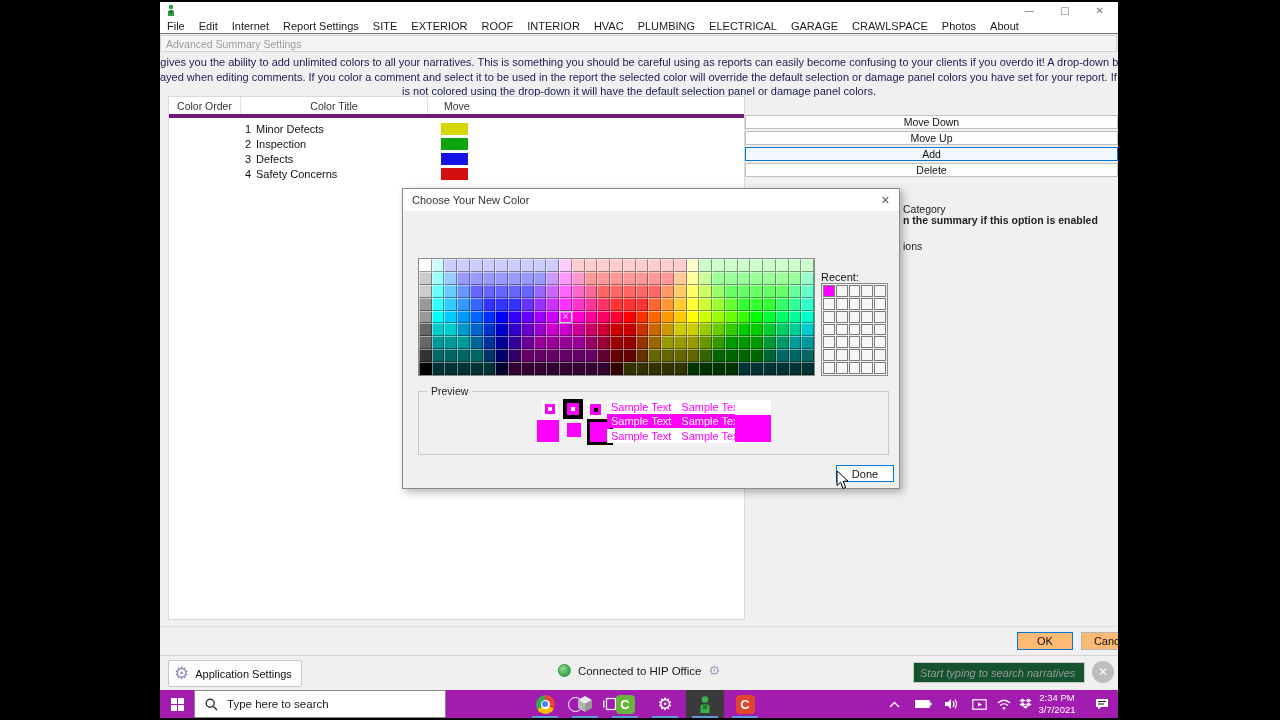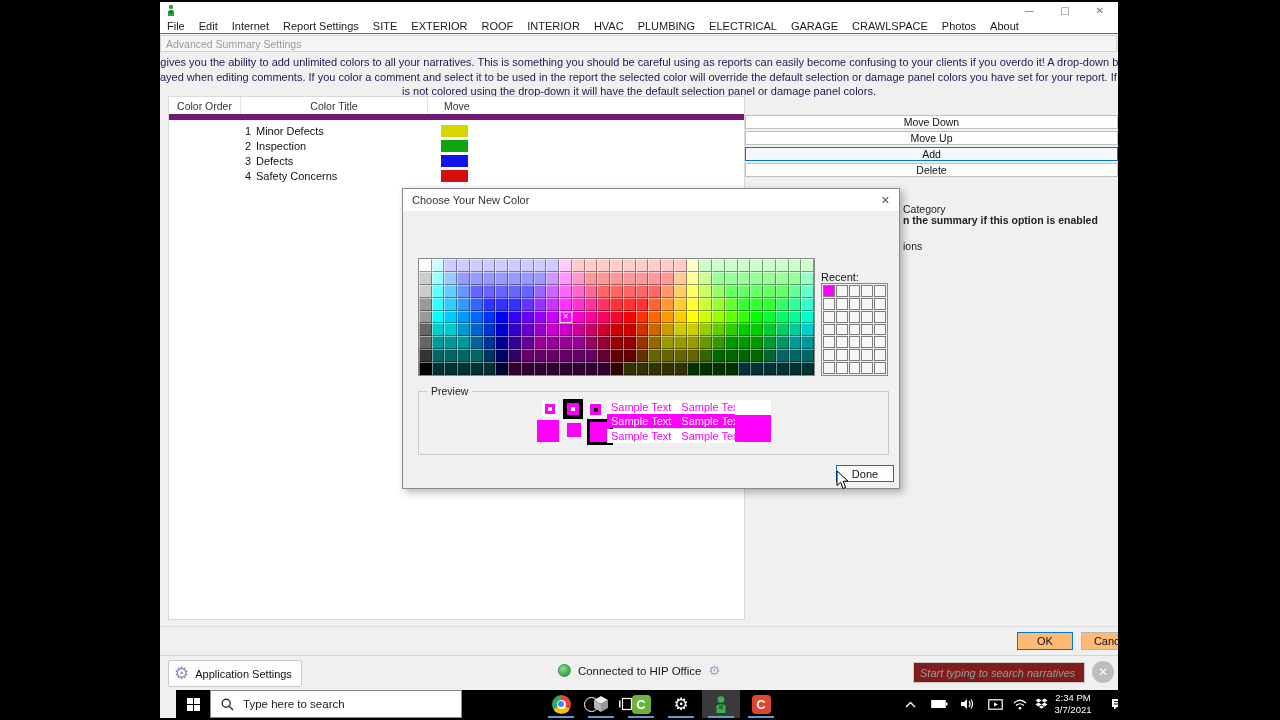--- a/index.html
+++ b/index.html
@@ -19,21 +19,21 @@
 
   
   .subtab{position:absolute;left:0;top:33px;width:957px;height:17px;background:#f5f5f5;border:1px solid #d2d2d2;box-sizing:border-box;display:flex;align-items:center;padding-left:5px;font-size:10.5px;color:#9b9b9b;}
 
   
   .description{position:absolute;left:-95px;top:53px;width:1148px;text-align:center;font-size:11px;line-height:14.5px;color:#1b1b55;}
   .description div{white-space:nowrap;}
 
   
   .table-panel{position:absolute;left:8px;top:94px;width:577px;height:524px;background:#fff;border:1px solid #d9d9d9;box-sizing:border-box;}
-  .thead{display:grid;grid-template-columns:72px 187px 1fr;height:17px;border-bottom:6px solid #701a75;}
+  .thead{display:grid;grid-template-columns:72px 187px 1fr;height:17px;border-bottom:4px solid #701a75;}
   .th{font-size:10.5px;color:#333;display:flex;align-items:center;justify-content:center;border-right:1px solid #e3e3e3;}
   .th:last-child{border-right:none;justify-content:flex-start;padding-left:16px;}
   .tr{display:grid;grid-template-columns:72px 187px 1fr;height:15px;align-items:center;}
   .tr:first-of-type{margin-top:3px;}
   .td-num{font-size:11px;color:#111;text-align:right;padding-right:0;}
   .td-title{font-size:11px;color:#111;padding-left:5px;white-space:nowrap;}
   .color-chip{width:27px;height:12px;margin-left:13px;}
 
   
   .side-buttons{position:absolute;left:585px;top:113px;width:373px;}
@@ -85,26 +85,26 @@
 
   
   .statusbar{position:absolute;left:0;top:653px;width:958px;height:35px;background:#f0f0f0;border-top:1px solid #d5d5d5;box-sizing:border-box;}
   .appset-btn{position:absolute;left:8px;top:4px;width:134px;height:27px;background:#fdfdfd;border:1px solid #c9c9c9;border-radius:2px;display:flex;align-items:center;gap:6px;padding-left:5px;box-sizing:border-box;}
   .appset-btn .g{font-size:17px;color:#8f8fc0;line-height:1;}
   .appset-btn .lbl{font-size:11px;color:#111;}
   .conn{position:absolute;left:50%;top:8px;transform:translateX(-50%);display:flex;align-items:center;gap:7px;}
   .conn-dot{width:13px;height:13px;border-radius:50%;background:radial-gradient(circle at 35% 30%, #8fe08f, #3aa648 70%);border:1px solid #2f8f3c;box-sizing:border-box;}
   .conn-lbl{font-size:11.5px;color:#1a1a1a;white-space:nowrap;}
   .conn-gear{font-size:13px;color:#a0a0bd;line-height:1;}
-  .nar-search{position:absolute;left:753px;top:6px;width:172px;height:21px;border:1px solid #c9c9c9;background:#7f1d1d;font-size:11px;font-style:italic;color:#9a9a9a;padding:0 6px;box-sizing:border-box;font-family:"Liberation Sans",sans-serif;}
+  .nar-search{position:absolute;left:753px;top:6px;width:172px;height:21px;border:1px solid #c9c9c9;background:#14532d;font-size:11px;font-style:italic;color:#9a9a9a;padding:0 6px;box-sizing:border-box;font-family:"Liberation Sans",sans-serif;}
   .nar-search::placeholder{color:#9a9a9a;font-style:italic;}
   .nar-clear{position:absolute;left:932px;top:5px;width:22px;height:22px;border-radius:50%;background:#bdbdbd;color:#fff;display:flex;align-items:center;justify-content:center;font-size:12px;font-weight:bold;}
 
   
-  .taskbar{position:absolute;left:0;top:688px;width:958px;height:28px;background:#000000;margin-left:16px;}
+  .taskbar{position:absolute;left:0;top:688px;width:958px;height:28px;background:#a21caf;}
   .start-btn{position:absolute;left:0;top:0;width:34px;height:28px;display:flex;align-items:center;justify-content:center;}
   .win-logo{width:13px;height:13px;display:grid;grid-template-columns:6px 6px;grid-template-rows:6px 6px;gap:1px;}
   .win-logo span{background:#fff;}
   .tb-search{position:absolute;left:34px;top:0;width:252px;height:28px;background:#fff;display:flex;align-items:center;gap:9px;padding-left:10px;box-sizing:border-box;border:1px solid #888;}
   .tb-search .txt{font-size:11.5px;color:#1b1b1b;}
   .tb-ico{position:absolute;top:0;width:38px;height:28px;display:flex;align-items:center;justify-content:center;}
   .tb-ico.running::after{content:"";position:absolute;left:6px;right:6px;bottom:0;height:2px;background:#5f9bd5;}
   .tb-ico.active-app{background:#3a3a3a;}
   .chrome{width:19px;height:19px;border-radius:50%;background:conic-gradient(#ea4335 0 33%,#fbbc05 0 66%,#34a853 0 100%);display:flex;align-items:center;justify-content:center;}
   .chrome .ring{width:9px;height:9px;border-radius:50%;background:#fff;display:flex;align-items:center;justify-content:center;}

